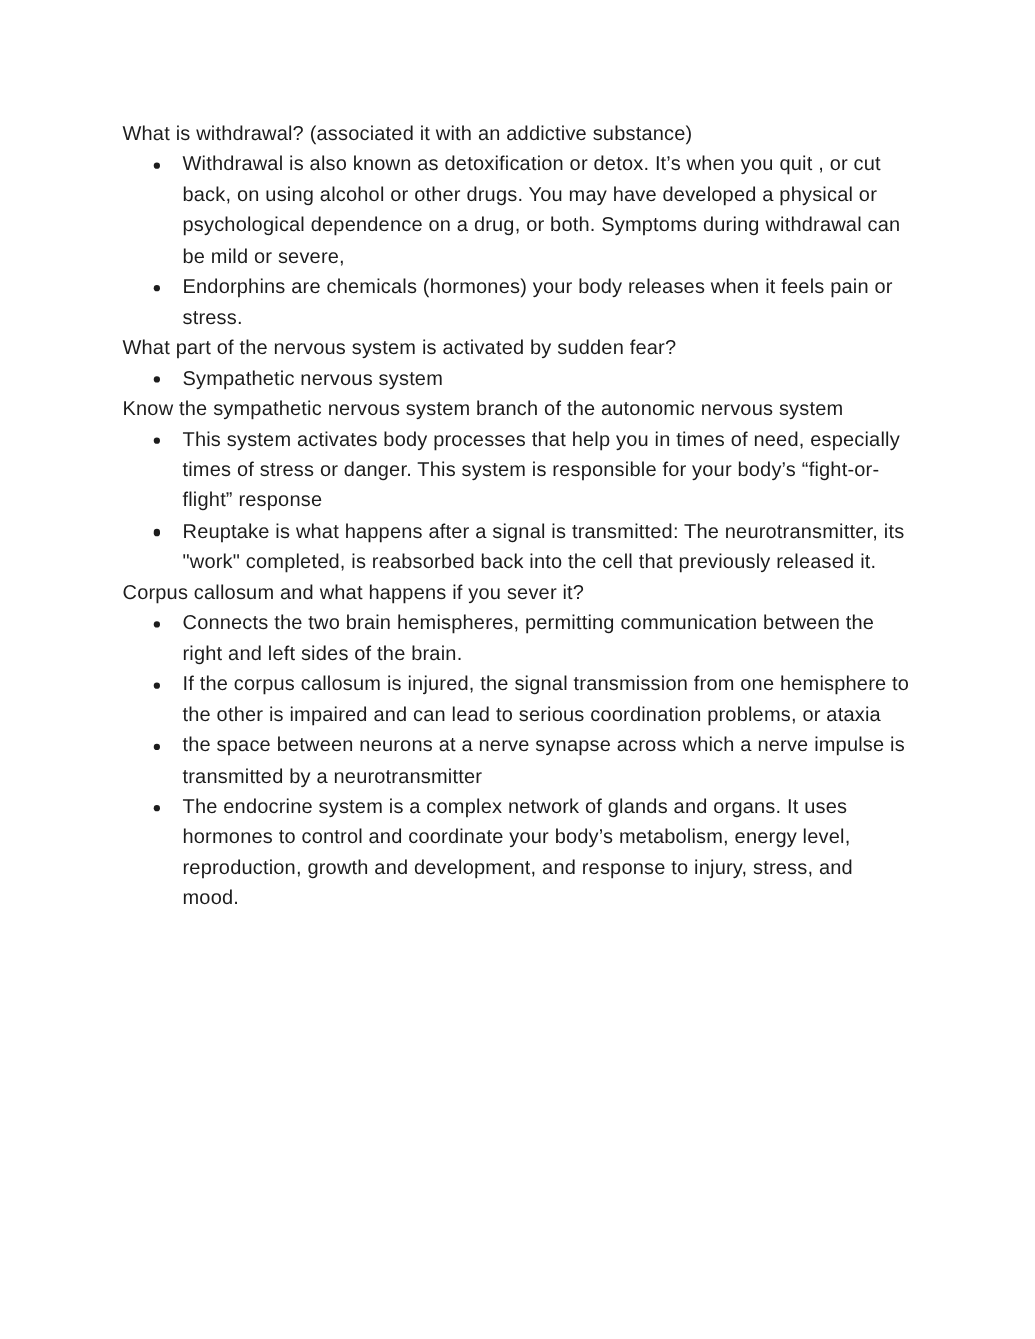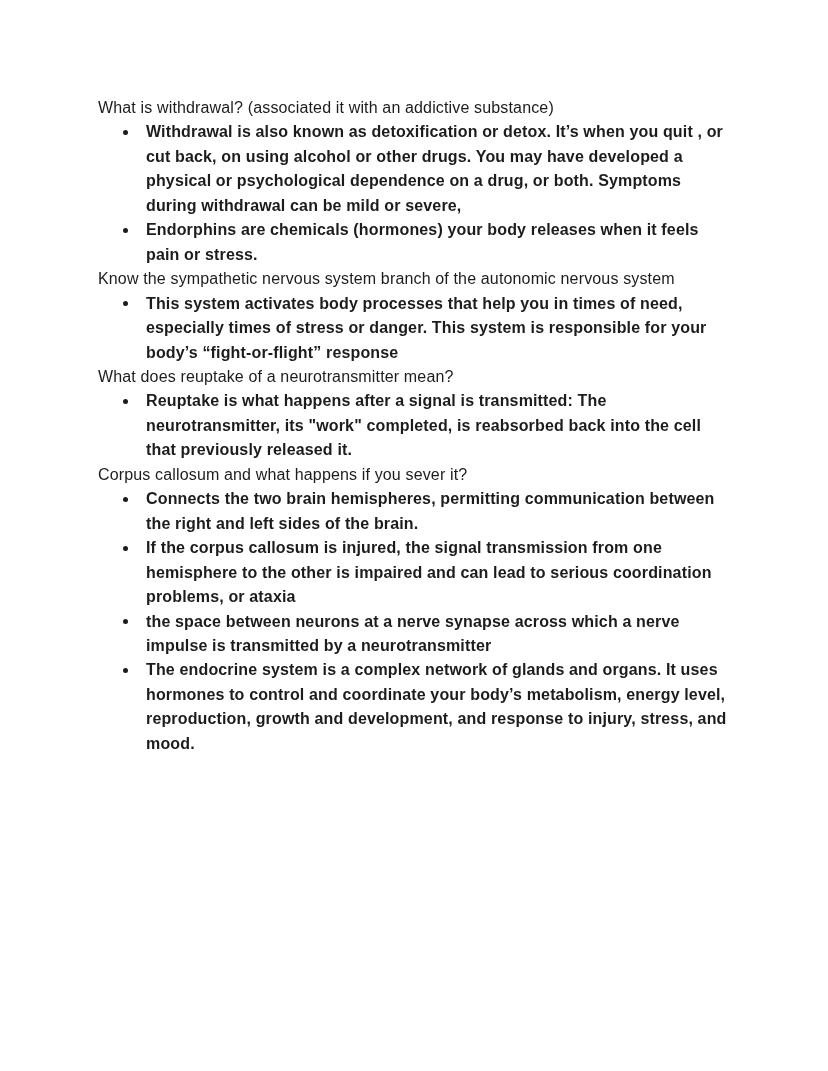--- a/index.html
+++ b/index.html
@@ -20,21 +20,20 @@
     letter-spacing: 0.15px;
     color: #1c1c1c;
     overflow: hidden;
   }
   .section { margin: 0; }
   .question { margin: 0; }
   ul.answers {
     margin: 0;
     padding: 0;
     list-style: none;
-    font-weight: bold;
   }
   li.answer {
     position: relative;
     padding-left: 48px;
   }
   li.answer .dot {
     position: absolute;
     left: 25px;
     top: 9.6px;
     width: 5.2px;
@@ -54,30 +53,35 @@
       <li class="answer"><span class="dot"></span><span>Withdrawal is also known as detoxification or detox. It’s when you quit , or cut back, on using alcohol or other drugs. You may have developed a physical or psychological dependence on a drug, or both. Symptoms during withdrawal can be mild or severe,</span></li>
     </ul>
   </div>
 
   <div class="section">
     <ul class="answers">
       <li class="answer"><span class="dot"></span><span>Endorphins are chemicals (hormones) your body releases when it feels pain or stress.</span></li>
     </ul>
   </div>
 
+  <div class="section">
+    <div class="question">What part of the nervous system is activated by sudden fear?</div>
+    <ul class="answers">
+      <li class="answer"><span class="dot"></span><span>Sympathetic nervous system</span></li>
+    </ul>
+  </div>
 
   <div class="section">
     <div class="question">Know the sympathetic nervous system branch of the autonomic nervous system</div>
     <ul class="answers">
       <li class="answer"><span class="dot"></span><span>This system activates body processes that help you in times of need, especially times of stress or danger. This system is responsible for your body’s “fight-or-flight” response</span></li>
     </ul>
   </div>
 
   <div class="section">
-    <div class="question">What does reuptake of a neurotransmitter mean?</div>
     <ul class="answers">
       <li class="answer"><span class="dot"></span><span>Reuptake is what happens after a signal is transmitted: The neurotransmitter, its "work" completed, is reabsorbed back into the cell that previously released it.</span></li>
     </ul>
   </div>
 
   <div class="section">
     <div class="question">Corpus callosum and what happens if you sever it?</div>
     <ul class="answers">
       <li class="answer"><span class="dot"></span><span>Connects the two brain hemispheres, permitting communication between the right and left sides of the brain.</span></li>
       <li class="answer"><span class="dot"></span><span>If the corpus callosum is injured, the signal transmission from one hemisphere to the other is impaired and can lead to serious coordination problems, or ataxia</span></li>

